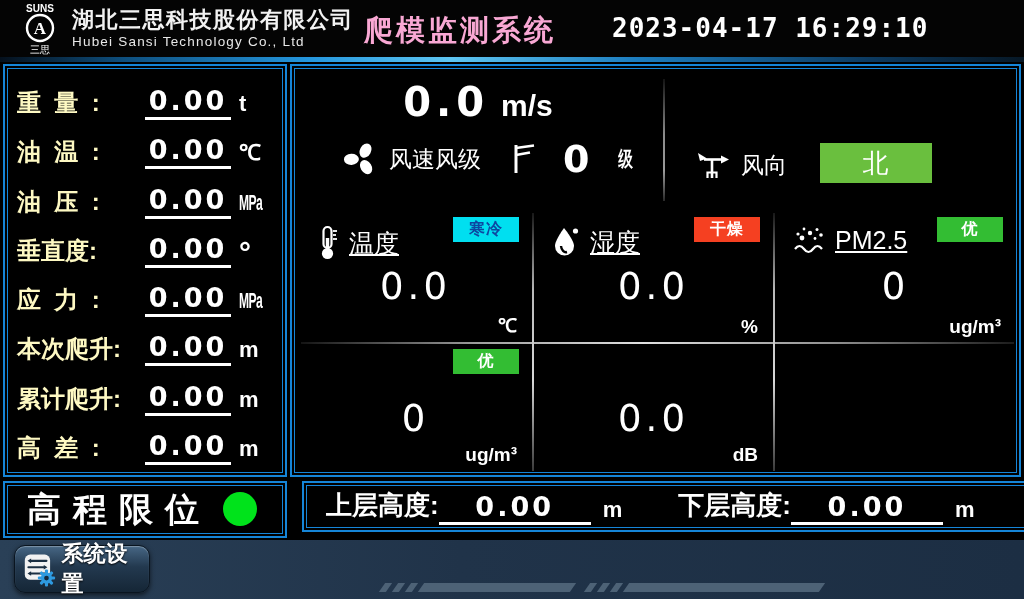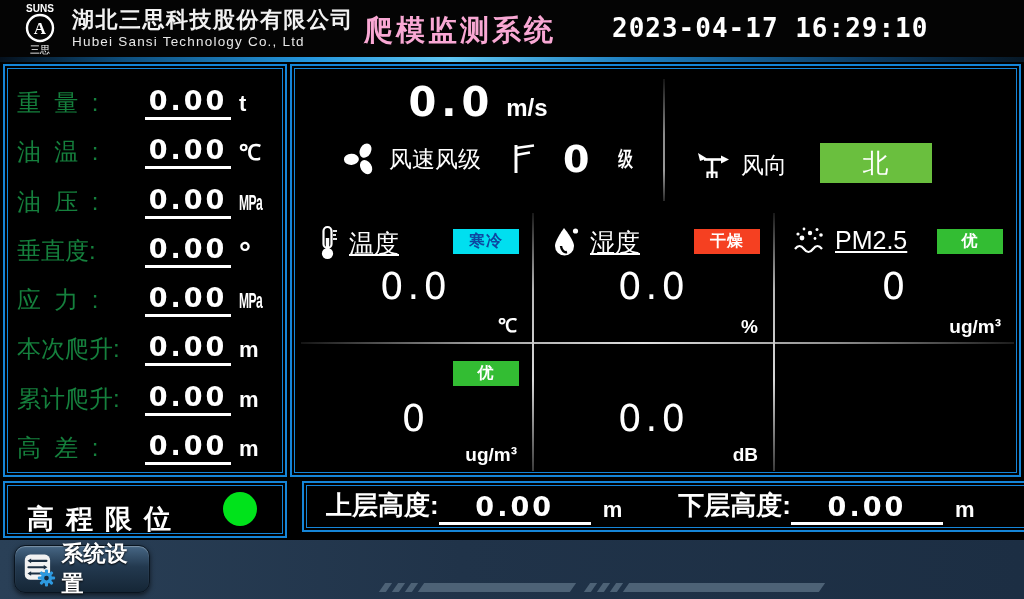--- a/index.html
+++ b/index.html
@@ -21,32 +21,32 @@
   .panel { position:absolute; background:#000; border:2px solid #1585d8;
     box-shadow: inset 0 0 0 2px #000, inset 0 0 0 3px #1585d8; }
   .p-left   { left:3px;  top:64px;  width:284px; height:413px; }
   .p-main   { left:290px; top:64px; width:731px; height:413px; }
   .p-elev   { left:3px;  top:481px; width:284px; height:57px; }
   .p-height { left:302px; top:481px; width:731px; height:51px; }
 
   
   .lrows { position:absolute; inset:10px 10px 8px 12px; display:flex; flex-direction:column; justify-content:space-between; }
   .lrow { display:flex; align-items:flex-end; height:46px; }
-  .llabel { width:128px; font-size:24px; font-weight:normal; color:#15803d; white-space:pre; padding-bottom:3px; }
+  .llabel { width:128px; font-size:24px; font-weight:bold; color:#fef9c3; white-space:pre; padding-bottom:3px; }
   .lvalue { flex:1; text-align:center; font-size:27px; font-weight:bold; letter-spacing:3px;
     border-bottom:3px solid #fff; padding-bottom:1px; margin:0 8px 2px 0;
     font-family:"DejaVu Sans", sans-serif; }
   .lunit { width:36px; font-size:22px; font-weight:bold; padding-bottom:5px; }
   .squeeze { display:inline-block; transform:scaleX(0.55); transform-origin:left center; letter-spacing:-1px; white-space:nowrap; }
 
   
   .rp { position:absolute; inset:5px; }
   .ws-val { position:absolute; left:36px; top:8px; width:290px; display:flex; justify-content:center; align-items:baseline; gap:12px; }
   .big-num { font-size:40px; font-weight:bold; letter-spacing:5px; font-family:"DejaVu Sans", sans-serif; }
-  .big-unit { font-size:24px; font-weight:bold; }
+  .big-unit { font-size:30px; font-weight:bold; }
   .ws-line2 { position:absolute; left:46px; top:66px; display:flex; align-items:center; }
   .ws-label, .wd-label { font-size:23px; color:#fff; margin-left:10px; }
   .flag-ico { margin-left:30px; }
   .lvl-num { font-size:38px; font-weight:bold; margin-left:26px; font-family:"DejaVu Sans", sans-serif; }
   .lvl-unit { font-size:21px; font-weight:bold; margin-left:26px; display:inline-block; transform:scaleX(0.7); }
   .wdiv { position:absolute; left:366px; top:8px; width:2px; height:122px;
     background:linear-gradient(180deg,#141414,#8a8a8a 45%,#9a9a9a 75%,#2a2a2a); }
   .wd-val { position:absolute; left:458px; top:8px; width:220px; text-align:center; }
   .wd-deg { font-size:26px; font-weight:bold; vertical-align:22px; margin-left:26px; }
   .wd-line2 { position:absolute; left:398px; top:78px; display:flex; align-items:center; }
@@ -57,31 +57,31 @@
   .hdiv { position:absolute; left:4px; top:271px; width:713px; height:2px;
     background:linear-gradient(90deg,#141414,#9f9f9f 25%,#e0e0e0 48%,#8f8f8f 75%,#1c1c1c); }
   .vdiv { position:absolute; top:142px; width:2px; height:258px;
     background:linear-gradient(180deg,#181818,#b9b9b9 30%,#d8d8d8 65%,#3a3a3a); }
   .vdivA { left:235px; } .vdivB { left:476px; }
   .cell { position:absolute; }
   .r0 { top:142px; height:128px; } .r1 { top:274px; height:124px; }
   .c0 { left:4px; width:229px; } .c1 { left:239px; width:235px; } .c2 { left:480px; width:237px; }
   .chead { position:absolute; left:15px; top:12px; display:flex; align-items:center; }
   .cname { font-size:25px; color:#fff; margin-left:9px;text-decoration:underline; }
-  .cbadge { position:absolute; right:11px; top:16px; width:66px; height:25px;
+  .cbadge { position:absolute; right:11px; top:4px; width:66px; height:25px;
     font-size:16px; font-weight:bold; display:flex; align-items:center; justify-content:center; letter-spacing:1px; }
   .badge-cold { background:#00dff0; color:#0d47a1; }
   .badge-dry  { background:#f54021; color:#fff; }
   .badge-good { background:#33bd33; color:#fff; }
   .cval { position:absolute; left:0; right:0; top:52px; text-align:center; font-size:37px;
     letter-spacing:4px; color:#fff; font-family:"DejaVu Sans", sans-serif; }
   .cunit { position:absolute; right:13px; bottom:3px; font-size:19px; font-weight:bold; color:#fff; }
 
   
-  .el-label { position:absolute; left:22px; top:18px; font-size:27px; font-weight:bold; letter-spacing:12px; }
+  .el-label { position:absolute; left:22px; top:4px; font-size:34px; font-weight:bold; letter-spacing:12px; }
   .el-dot { position:absolute; left:218px; top:9px; width:34px; height:34px; border-radius:50%; background:#00e31b; }
   .hgrow { position:absolute; left:0; top:0; width:100%; height:100%; display:flex; align-items:center; }
   .hgroup { display:flex; align-items:flex-end; }
   .g1 { margin-left:22px; } .g2 { margin-left:56px; }
   .hlabel { font-size:26px; font-weight:bold; padding-bottom:2px; }
   .hvalue { width:152px; text-align:center; font-size:27px; font-weight:bold; letter-spacing:3px;
     border-bottom:3px solid #fff; font-family:"DejaVu Sans", sans-serif; }
   .hunit { font-size:22px; font-weight:bold; margin-left:12px; padding-bottom:2px; }
 
   

